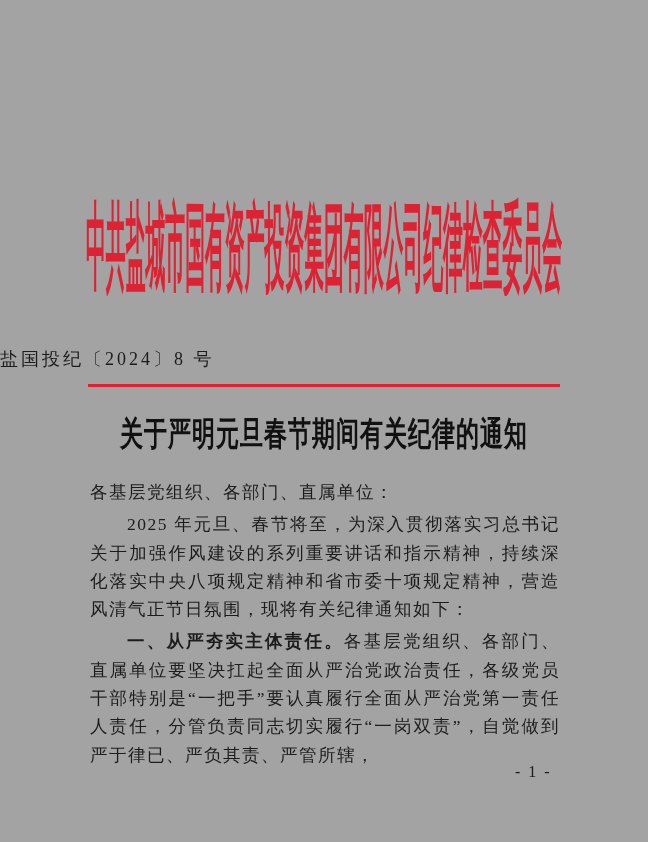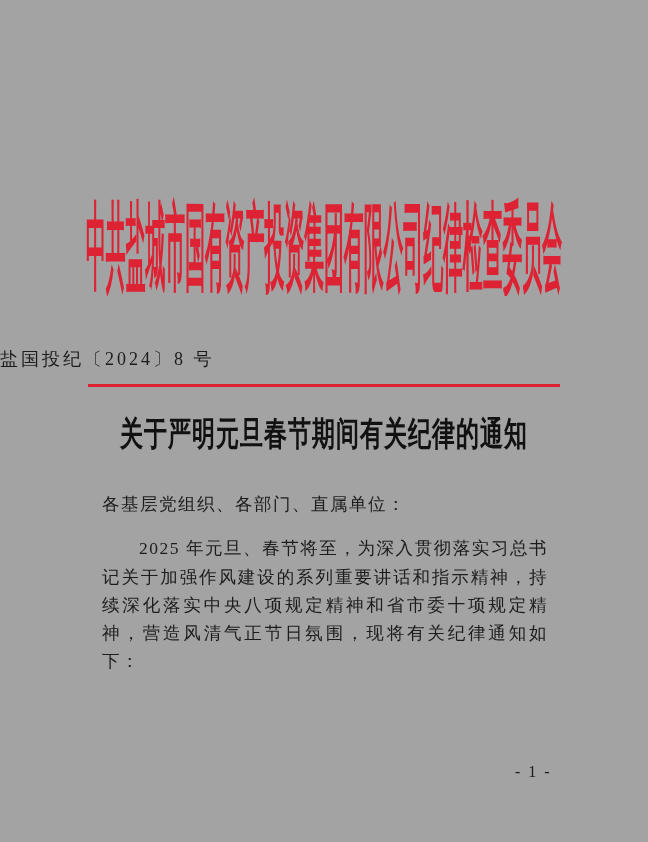--- a/index.html
+++ b/index.html
@@ -66,21 +66,21 @@
     top: 474px;
     left: 86px;
     width: 478px;
     font-size: 17.5px;
     line-height: 28.3px;
     letter-spacing: 1.5px;
     text-align: justify;
     color: #1c1c1c;
   }
   .body-text p {
-    margin: 16px;
+    margin: 4px;
   }
   .indent {
     text-indent: 37px;
   }
   .lead {
     font-weight: bold;
   }
   .pagenum {
     position: absolute;
     top: 763px;
@@ -101,17 +101,18 @@
 
   <div class="docnum">盐国投纪〔2024〕8 号</div>
 
   <div class="redline"></div>
 
   <h1 class="doc-title">关于严明元旦春节期间有关纪律的通知</h1>
 
   <div class="body-text">
     <p>各基层党组织、各部门、直属单位：</p>
     <p class="indent">2025 年元旦、春节将至，为深入贯彻落实习总书记关于加强作风建设的系列重要讲话和指示精神，持续深化落实中央八项规定精神和省市委十项规定精神，营造风清气正节日氛围，现将有关纪律通知如下：</p>
+    <p class="indent"><span class="lead">一、从严夯实主体责任。</span><span>各基层党组织、各部门、直属单位要坚决扛起全面从严治党政治责任，各级党员干部特别是“一把手”要认真履行全面从严治党第一责任人责任，分管负责同志切实履行“一岗双责”，自觉做到严于律已、严负其责、严管所辖，</span></p>
   </div>
 
   <div class="pagenum">- 1 -</div>
 
 </div>
 
 </body></html>

